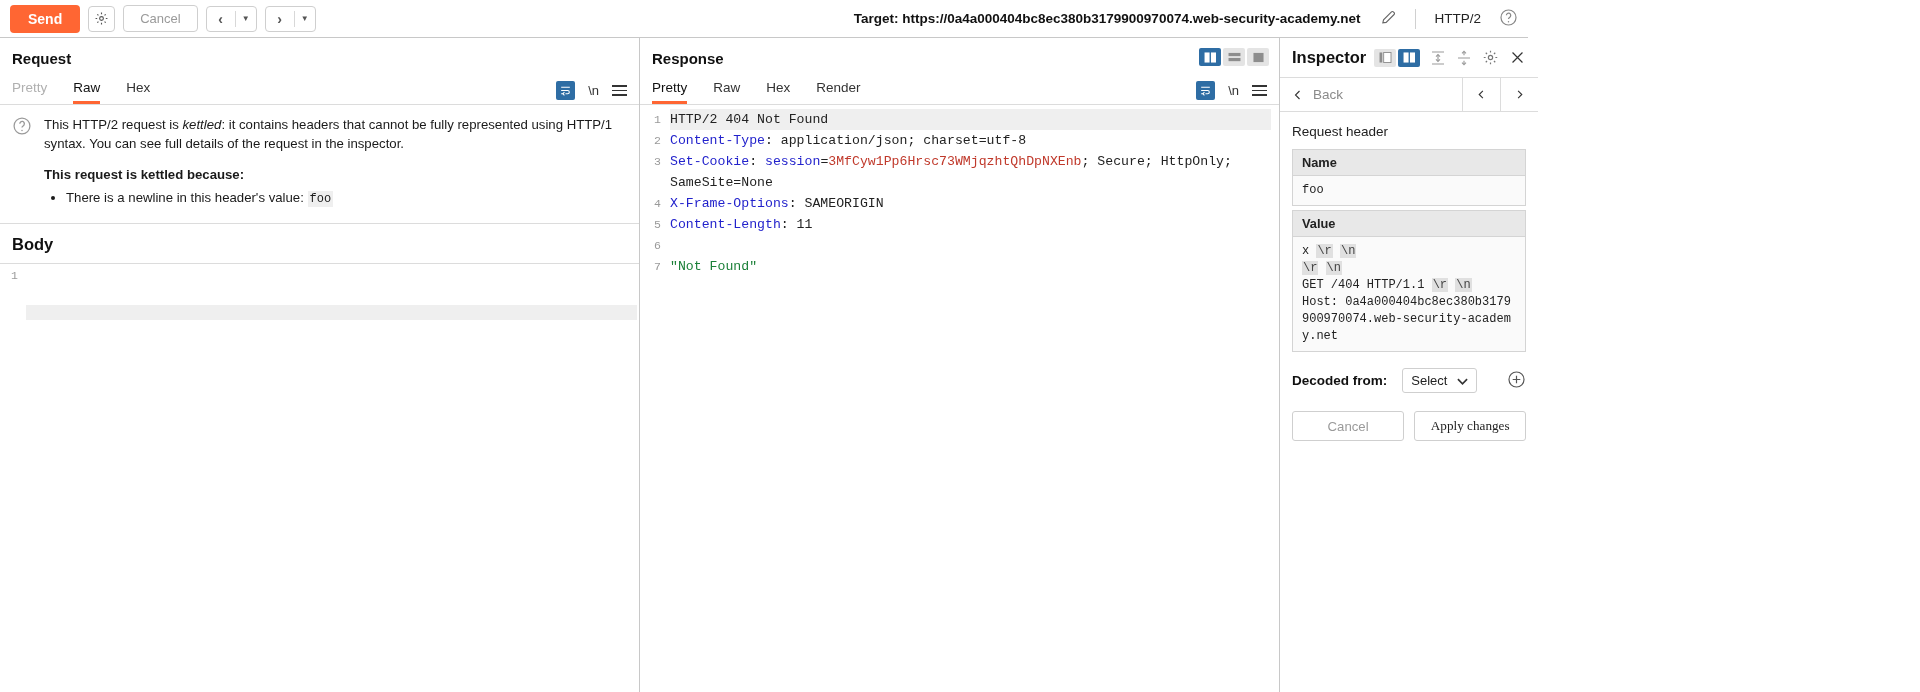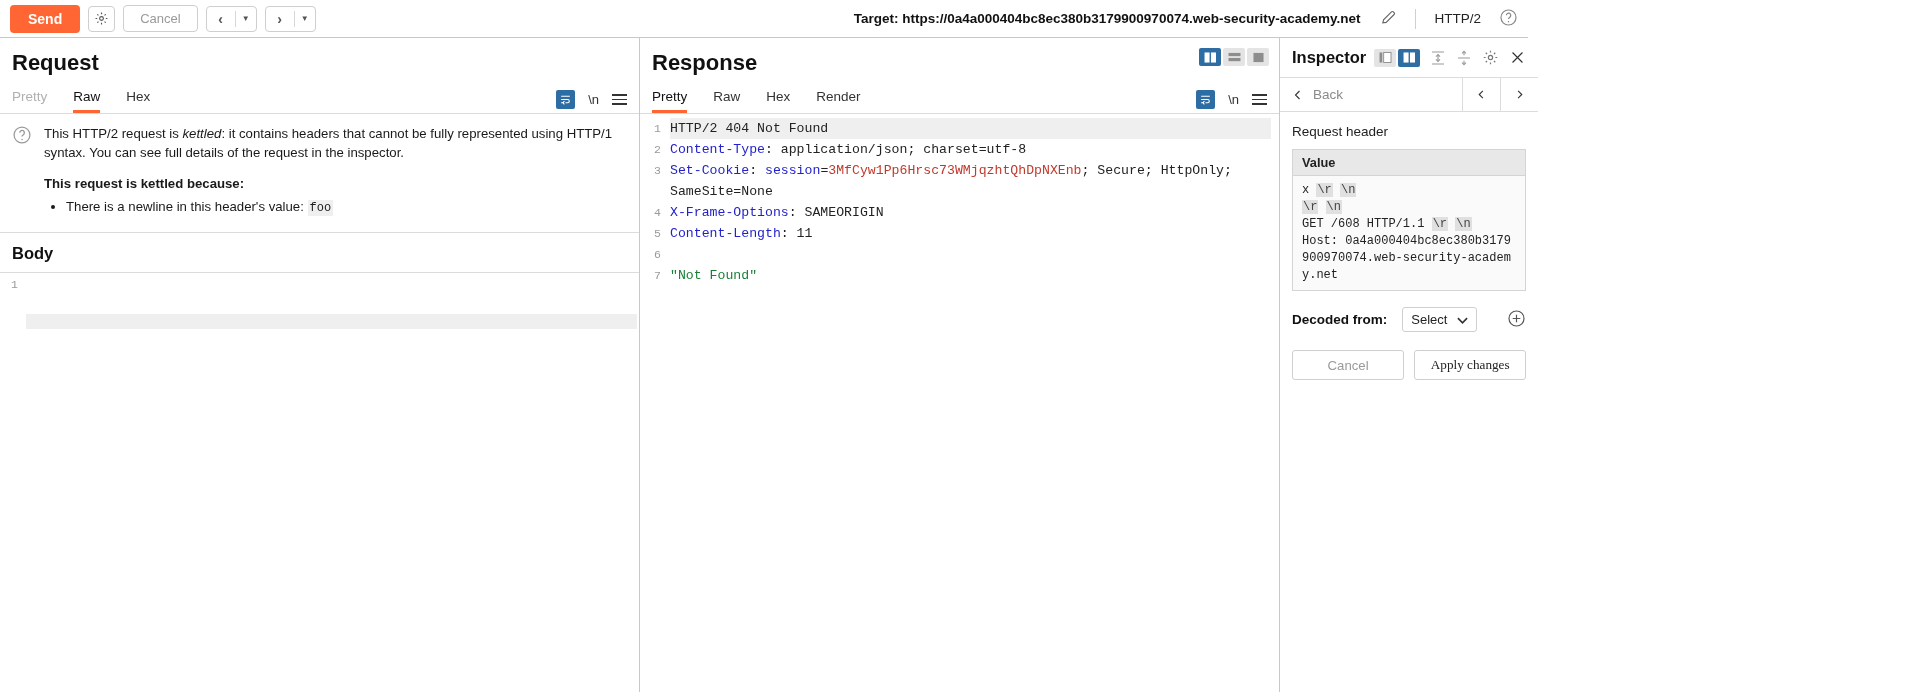--- a/index.html
+++ b/index.html
@@ -54,21 +54,21 @@
   .help-circle { cursor:pointer; }
 
   
   .panes { flex:1; display:flex; min-height:0; }
   .pane-request { width:640px; flex:0 0 640px; border-right:1px solid #c8c8c8;
                   display:flex; flex-direction:column; min-height:0; background:#fff; }
   .pane-response { width:640px; flex:0 0 640px; border-right:1px solid #c8c8c8;
                    display:flex; flex-direction:column; min-height:0; background:#fff; }
   .pane-inspector { flex:1; display:flex; flex-direction:column; min-height:0; background:#fff; }
 
-  .pane-title { font-size:22px; font-weight:bold; padding:12px 12px 8px 12px; color:#111; }
+  .pane-title { font-size:15px; font-weight:bold; padding:12px 12px 8px 12px; color:#111; }
 
   .tabrow {
     display:flex; align-items:flex-end; padding:0 12px;
     border-bottom:1px solid #dcdcdc; height:30px; position:relative;
   }
   .tab {
     font-size:13.5px; padding:0 0 6px 0; margin-right:26px; color:#333;
     cursor:pointer; border-bottom:3px solid transparent; line-height:15px;
   }
   .tab.muted { color:#b0b0b0; }
@@ -428,27 +428,31 @@
         </div>
         <div class="insp-arrow">
           <svg width="11" height="13" viewBox="0 0 24 24" fill="none" stroke="#333" stroke-width="2.4">
               <path d="M9 4l8 8-8 8"></path>
             </svg>
         </div>
       </div>
 
       <div class="insp-section-label">Request header</div>
 
+      <div class="insp-card">
+        <div class="insp-card-head">Name</div>
+        <div class="insp-card-body">foo</div>
+      </div>
 
       <div class="insp-card" style="">
         <div class="insp-card-head">Value</div>
         <div class="insp-card-body" id="value-field">
             <div><span>x </span><span class="esc">\r</span><span> </span><span class="esc">\n</span></div>
             <div><span> </span><span class="esc">\r</span><span> </span><span class="esc">\n</span></div>
-            <div><span>GET /608 HTTP/1.1 </span><span class="esc">\r</span><span> </span><span class="esc">\n</span></div>
+            <div><span>GET /404 HTTP/1.1 </span><span class="esc">\r</span><span> </span><span class="esc">\n</span></div>
             <div><span>Host: 0a4a000404bc8ec380b3179</span></div>
             <div><span>900970074.web-security-academ</span></div>
             <div><span>y.net</span></div>
           </div>
       </div>
 
       <div class="decoded-row">
         <div class="decoded-label">Decoded from:</div>
         <div class="select-box">
           <span>Select</span>

